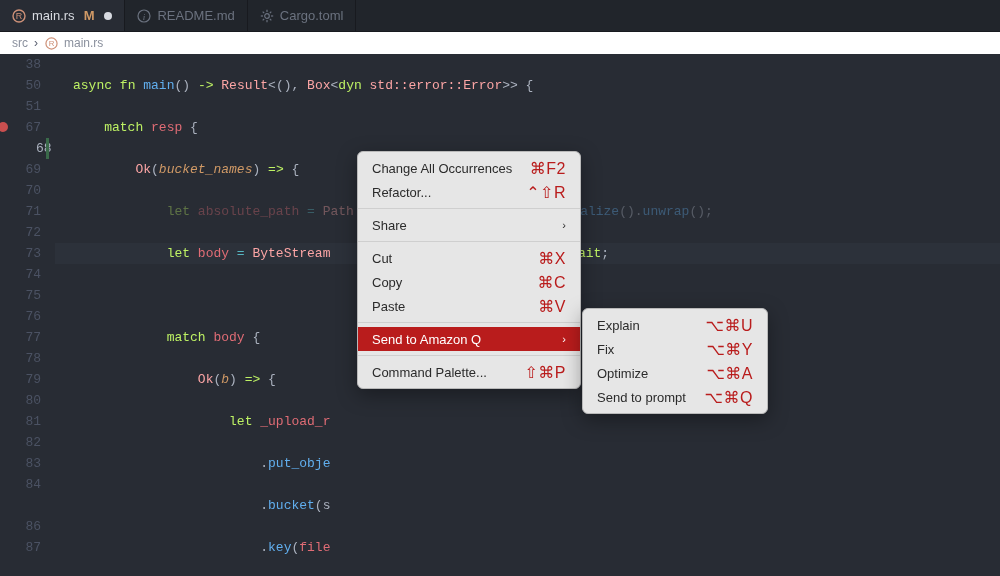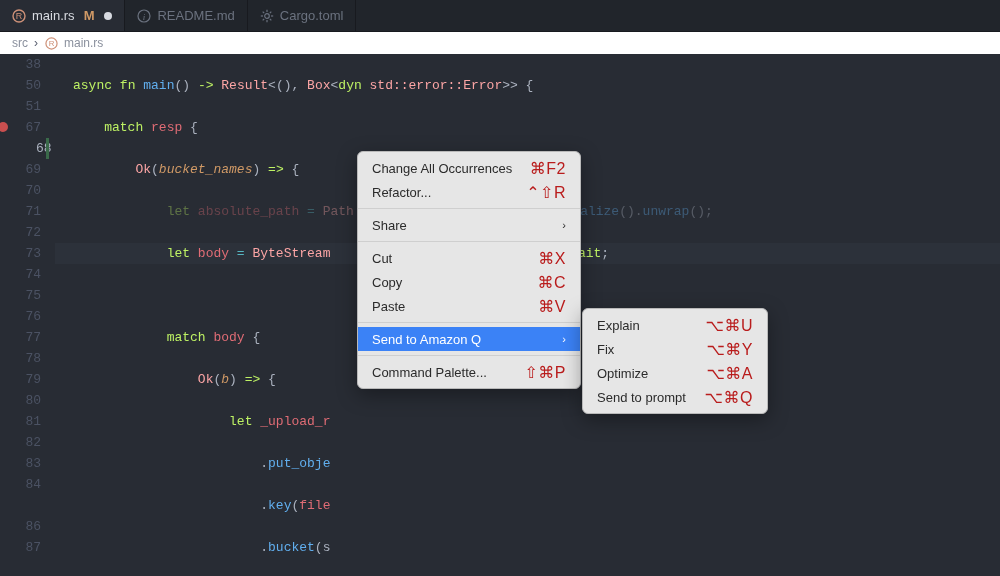--- a/index.html
+++ b/index.html
@@ -115,21 +115,21 @@
 .menu.sub { top: 308px; left: 582px; width: 186px; }
 .menu-item {
   display: flex;
   align-items: center;
   justify-content: space-between;
   padding: 4px 14px;
   height: 24px;
   cursor: default;
 }
 .menu-item.selected {
-  background: #3b82f6;
+  background: #b91c1c;
   color: #fff;
 }
 .menu-item .short { color: #b91c1c; font-size: 16px; letter-spacing: 0.5px; }
 .menu-sep { height: 1px; background: #cfcfcf; margin: 4px 0; }
 .chev { font-size: 11px; }
 </style>
 </head>
 <body>
 
 <div class="tabs">
@@ -217,22 +217,22 @@
 <div class="line"><span class="kw">async</span> <span class="kw">fn</span> <span class="fn">main</span><span class="pn">() </span><span class="kw">-&gt;</span><span class="ty"> Result</span><span class="pn">&lt;(), </span><span class="ty">Box</span><span class="pn">&lt;</span><span class="kw">dyn </span><span class="ty">std::error::</span><span class="ty">Error</span><span class="pn">&gt;&gt; {</span></div>
 <div class="line">    <span class="kw">match</span><span class="id"> resp </span><span class="pn">{</span></div>
 <div class="line">        <span class="ty">Ok</span><span class="pn">(</span><span class="pm">bucket_names</span><span class="pn">) </span><span class="kw">=&gt;</span><span class="pn"> {</span></div>
 <div class="line dim">            <span class="kw">let</span><span class="id"> absolute_path </span><span class="op2">=</span><span class="ty"> Path::</span><span class="fn">new</span><span class="pn">(</span><span class="op2">&amp;</span><span class="id">absolute_path</span><span class="pn">).</span><span class="fn">canonicalize</span><span class="pn">().</span><span class="fn">unwrap</span><span class="pn">();</span></div>
 <div class="line hl">            <span class="kw">let</span><span class="id"> body </span><span class="op2">= </span><span class="ty">ByteStream</span><span style="display:inline-block;width:224px"></span><span class="pn">.</span><span class="kw">await</span><span class="pn">;</span></div>
 <div class="line"></div>
 <div class="line">            <span class="kw">match</span><span class="id"> body </span><span class="pn">{</span></div>
 <div class="line">                <span class="ty">Ok</span><span class="pn">(</span><span class="pm">b</span><span class="pn">) </span><span class="kw">=&gt;</span><span class="pn"> {</span></div>
 <div class="line">                    <span class="kw">let</span><span class="id"> _upload_r</span></div>
 <div class="line">                        <span class="pn">.</span><span class="fn">put_obje</span></div>
+<div class="line">                        <span class="pn">.</span><span class="fn">bucket</span><span class="pn">(s</span></div>
 <div class="line">                        <span class="pn">.</span><span class="fn">key</span><span class="pn">(</span><span class="id">file</span></div>
-<div class="line">                        <span class="pn">.</span><span class="fn">bucket</span><span class="pn">(s</span></div>
 
 
 
 
 
 
 
 
 
 

